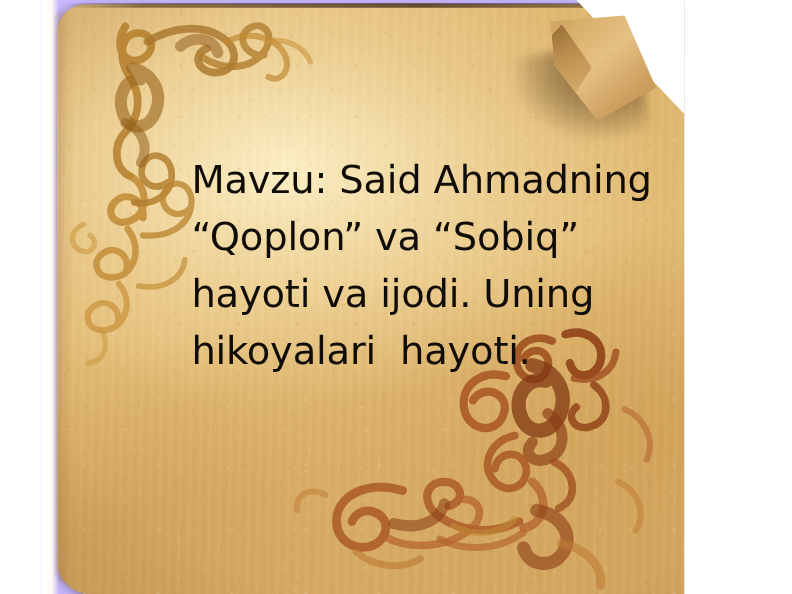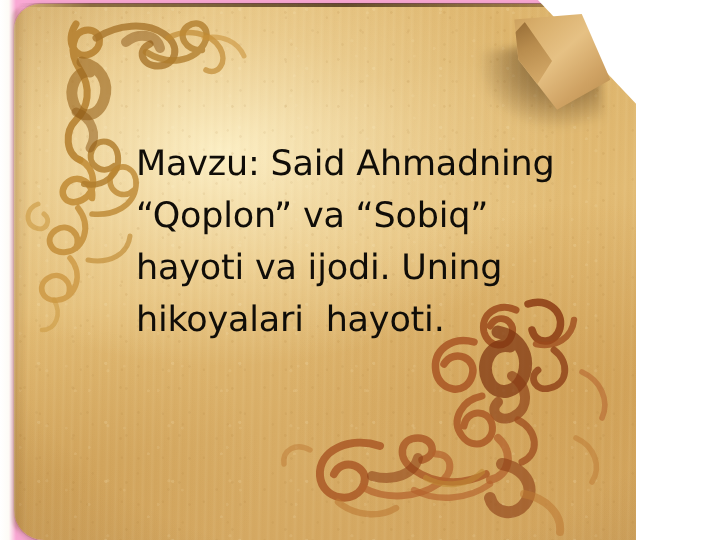--- a/index.html
+++ b/index.html
@@ -2,25 +2,26 @@
 <html><head>
 <meta charset="utf-8">
 <style>
   html, body {
     margin: 0;
     padding: 0;
     background: #ffffff;
   }
   #slide {
     position: relative;
-    width: 636px;
+    width: 584px;
     height: 540px;
     overflow: hidden;
-    background: #f9a8d4;
+    background: #c4b5fd;
     font-family: "DejaVu Sans", "Liberation Sans", sans-serif;
+    margin-left: 38px;
   }
 
   
   .parchment {
     position: absolute;
     left: 14px;
     top: 4px;
     width: 692px;
     height: 536px;
     border-radius: 26px 4px 6px 30px;

